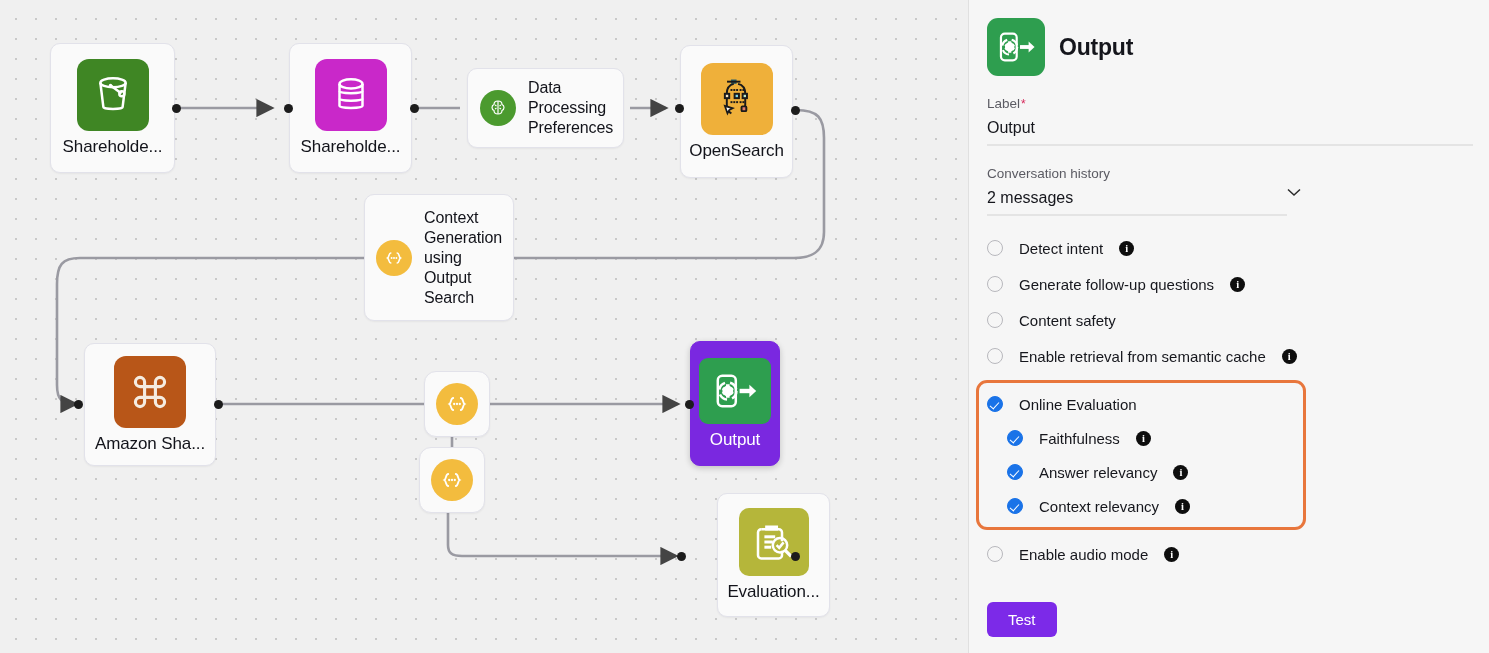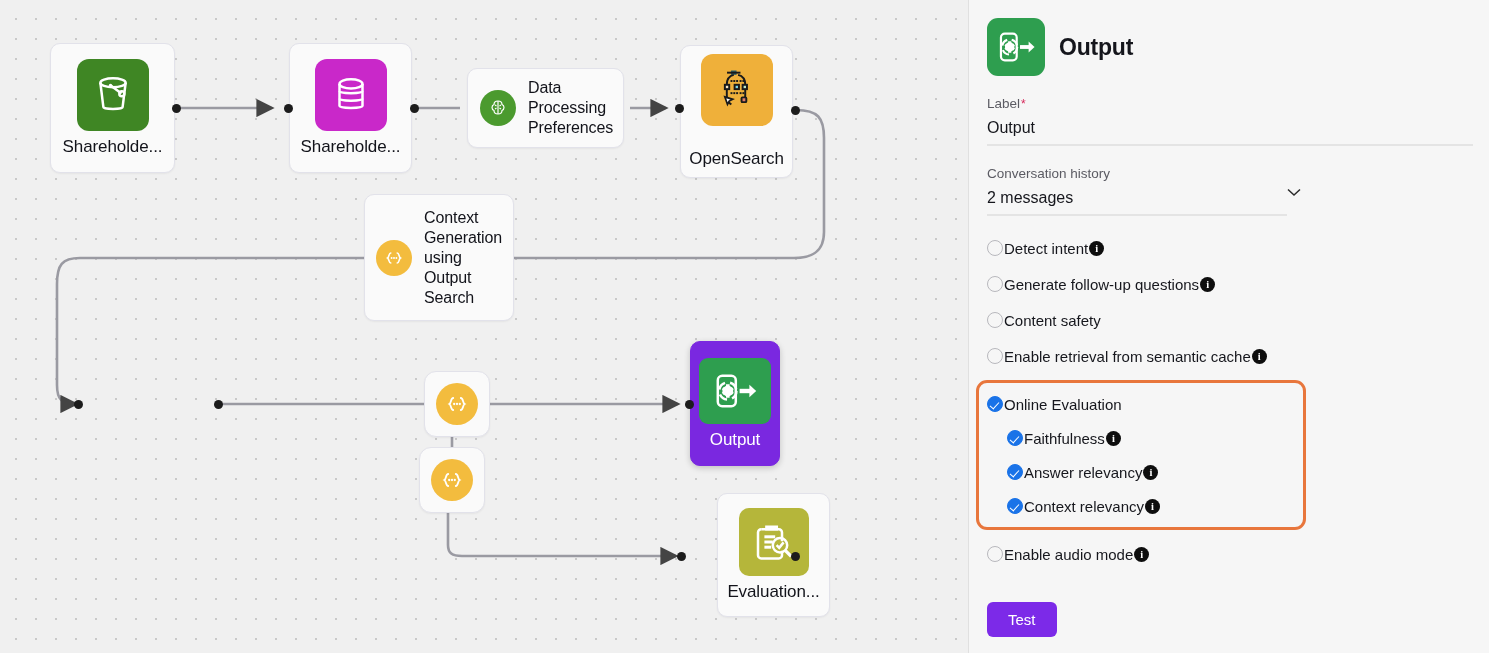--- a/index.html
+++ b/index.html
@@ -77,21 +77,21 @@
 
   .field { margin-top: 20px; padding-right: 16px; }
   .field-label { font-size: 13.5px; color: #5b5b63; }
   .req { color: #d6285a; font-size: 12px; margin-left: 1px; }
   .field-value { font-size: 16px; color: #15161c; padding: 8px 0 7px 0; }
   .underline { height: 2px; background: #e4e4e4; }
   .field.narrow { width: 316px; position: relative; }
   .chev { position: absolute; right: 2px; bottom: 16px; color: #333; font-size: 13px; }
 
   .opts { margin-top: 20px; }
-  .opt-row { display: flex; align-items: center; gap: 1px; height: 24px; margin-bottom: 12px; }
+  .opt-row { display: flex; align-items: center; gap: 16px; height: 24px; margin-bottom: 12px; }
   .opt-label { font-size: 15px; color: #16171d; }
 
   .cb { width: 16px; height: 16px; border-radius: 50%; border: 1.6px solid #b8b8bd; background: transparent; flex: 0 0 16px; }
   .cb.checked { background: #1a73e8; border-color: #1a73e8; position: relative; }
   .cb.checked::after {
     content: ""; position: absolute; left: 4px; top: 3px;
     width: 4px; height: 8px; border: solid #fff; border-width: 0 1.8px 1.8px 0;
     transform: rotate(42deg);
   }
   .info {
@@ -177,21 +177,21 @@
         <svg width="24" height="24" viewBox="0 0 24 24" fill="none" stroke="#fff" stroke-width="1.2">
           <path d="M12 5 C9.5 5 8 6.5 8 8.5 C6.6 9 6 10 6 11.5 C6 13 6.8 14 8 14.5 C8 16.5 9.5 18 12 18"></path>
           <path d="M12 5 C14.5 5 16 6.5 16 8.5 C17.4 9 18 10 18 11.5 C18 13 17.2 14 16 14.5 C16 16.5 14.5 18 12 18"></path>
           <line x1="12" y1="5" x2="12" y2="18"></line>
           <path d="M9 9 L10.5 10 M9 13 L10.5 12 M15 9 L13.5 10 M15 13 L13.5 12"></path>
         </svg>
       </div>
       <div class="nlabel" style="width:92px;">Data Processing Preferences</div>
     </div>
 
-    <div class="node" style="left:680px; top:45px; width:113px; height:133px;justify-content:space-between;">
+    <div class="node" style="left:680px; top:45px; width:113px; height:133px;">
       <div class="sq-icon" style="background:#efb03a;">
         <svg width="52" height="52" viewBox="0 0 24 24" fill="none" stroke="#1a1a1a" stroke-width="0.9">
           <rect x="9.2" y="3" width="2.6" height="2" fill="#2a5f6a" stroke="none"></rect>
           <line x1="7.4" y1="4" x2="13.6" y2="4"></line>
           <path d="M10.5 5 C8 5.6 7.3 7.4 7.3 9.4 L7.3 14.6 C7.3 16.6 8.2 18 9.4 18.6"></path>
           <path d="M12.5 5 C15 5.6 15.8 7.4 15.8 9.4 L15.8 14.6 C15.8 16.3 15 17.3 14 17.6"></path>
           <g fill="#1a1a1a" stroke="none">
             <rect x="9" y="7.4" width="0.9" height="0.9"></rect>
               <rect x="10.3" y="7.4" width="0.9" height="0.9"></rect>
               <rect x="11.6" y="7.4" width="0.9" height="0.9"></rect>
@@ -221,20 +221,32 @@
           <path d="M8.5 6.5 C6.2 6.5 6.8 11 5 12 C6.8 13 6.2 17.5 8.5 17.5"></path>
           <path d="M15.5 6.5 C17.8 6.5 17.2 11 19 12 C17.2 13 17.8 17.5 15.5 17.5"></path>
           <circle cx="9.4" cy="12" r="1.05" fill="#fff" stroke="none"></circle>
           <circle cx="12" cy="12" r="1.05" fill="#fff" stroke="none"></circle>
           <circle cx="14.6" cy="12" r="1.05" fill="#fff" stroke="none"></circle>
         </svg>
       </div>
       <div class="nlabel" style="width:78px;">Context Generation using Output Search</div>
     </div>
 
+    <div class="node" style="left:84px; top:343px; width:132px; height:123px;">
+      <div class="sq-icon" style="background:#b85618;">
+        <svg width="50" height="50" viewBox="0 0 24 24" fill="none" stroke="#f5ece1" stroke-width="1.5">
+          <path d="M9.4 9.4 L14.6 9.4 L14.6 14.6 L9.4 14.6 Z"></path>
+          <path d="M9.4 9.4 L9.4 7.2 A2.2 2.2 0 1 0 7.2 9.4 Z"></path>
+          <path d="M14.6 9.4 L16.8 9.4 A2.2 2.2 0 1 0 14.6 7.2 Z"></path>
+          <path d="M14.6 14.6 L14.6 16.8 A2.2 2.2 0 1 0 16.8 14.6 Z"></path>
+          <path d="M9.4 14.6 L7.2 14.6 A2.2 2.2 0 1 0 9.4 16.8 Z"></path>
+        </svg>
+      </div>
+      <div class="nlabel">Amazon Sha...</div>
+    </div>
     <div class="port" style="left:74px; top:400px;"></div>
     <div class="port" style="left:214px; top:400px;"></div>
 
     <div class="node mini" style="left:424px; top:371px;">
       <div class="rnd-icon" style="background:#f3bc3e;">
         <svg width="26" height="26" viewBox="0 0 24 24" fill="none" stroke="#fff" stroke-width="1.7" stroke-linecap="round">
           <path d="M8.5 6.5 C6.2 6.5 6.8 11 5 12 C6.8 13 6.2 17.5 8.5 17.5"></path>
           <path d="M15.5 6.5 C17.8 6.5 17.2 11 19 12 C17.2 13 17.8 17.5 15.5 17.5"></path>
           <circle cx="9.4" cy="12" r="1.05" fill="#fff" stroke="none"></circle>
           <circle cx="12" cy="12" r="1.05" fill="#fff" stroke="none"></circle>

